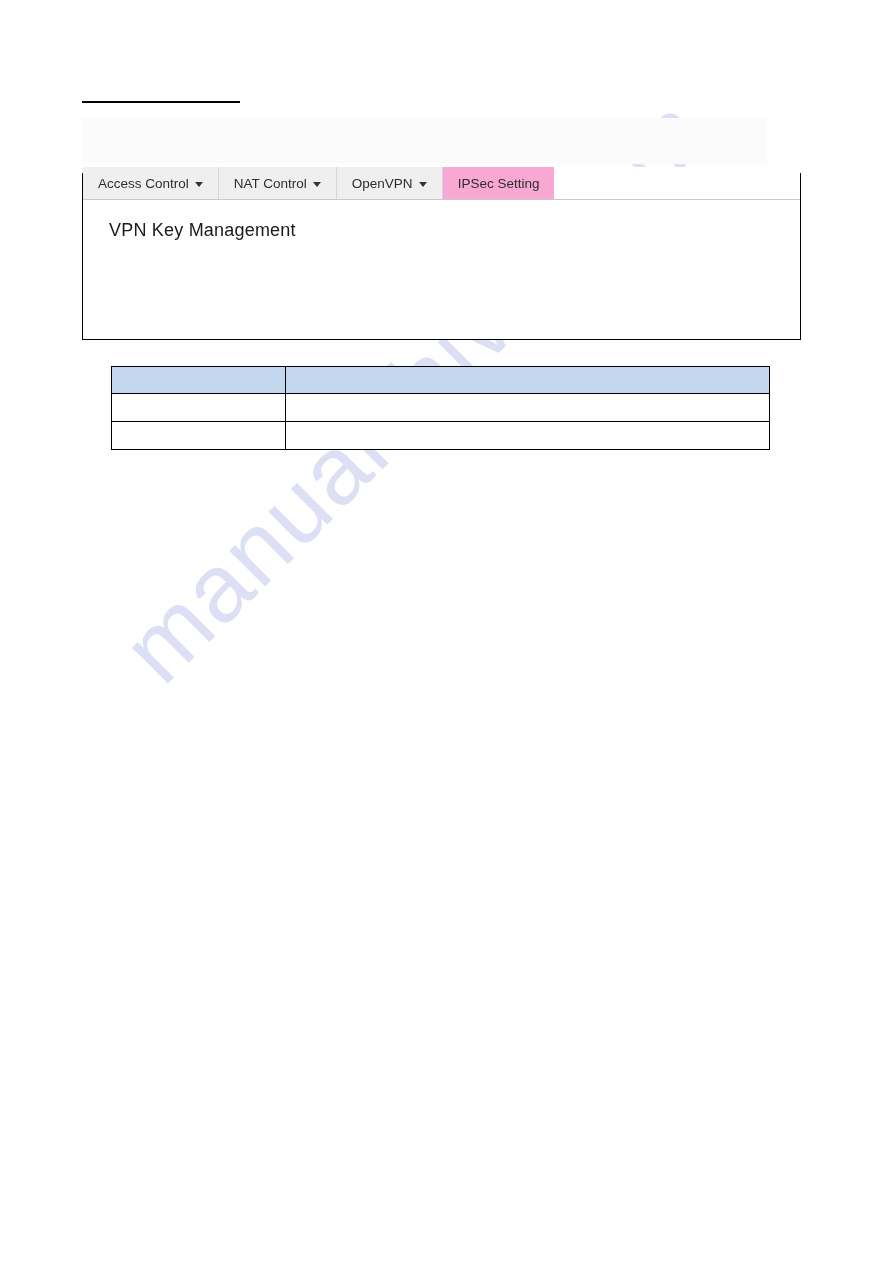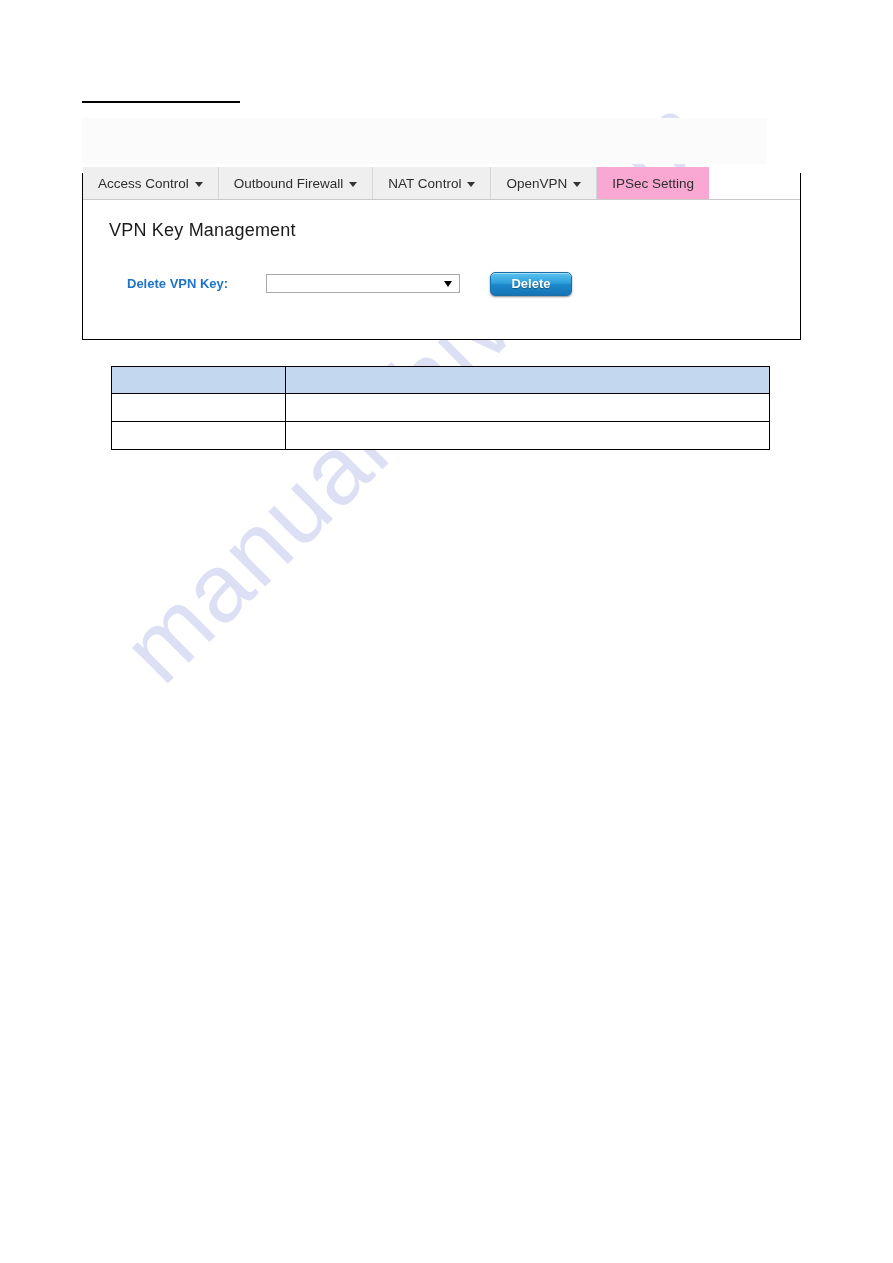--- a/index.html
+++ b/index.html
@@ -292,24 +292,20 @@
 
 <div id="panel">
 
   <div id="tabbar">
 
     <div class="tab">
       <span>Access Control</span>
       <span class="caret"></span>
     </div>
 
-    <div class="tab">
-      <span>Outbound Firewall</span>
-      <span class="caret"></span>
-    </div>
 
     <div class="tab">
       <span>NAT Control</span>
       <span class="caret"></span>
     </div>
 
     <div class="tab">
       <span>OpenVPN</span>
       <span class="caret"></span>
     </div>
@@ -320,34 +316,20 @@
 
     <div class="tab-filler"></div>
   </div>
 
   <div id="panel-body">
 
     <div id="section-title">VPN Key Management</div>
 
     <div id="form-area">
 
-      <div class="form-row">
-        <div class="form-label">Delete VPN Key:</div>
-
-        <div class="form-control">
-          <div class="vpn-select">
-            <span class="sel-value"></span>
-            <span class="sel-arrow"></span>
-          </div>
-        </div>
-
-        <div class="form-action">
-          <span class="blue-btn">Delete</span>
-        </div>
-      </div>
 
 
     </div>
   </div>
 </div>
 
 <table id="desc-table">
   <thead>
     <tr>
       <th class="col-name"></th>

